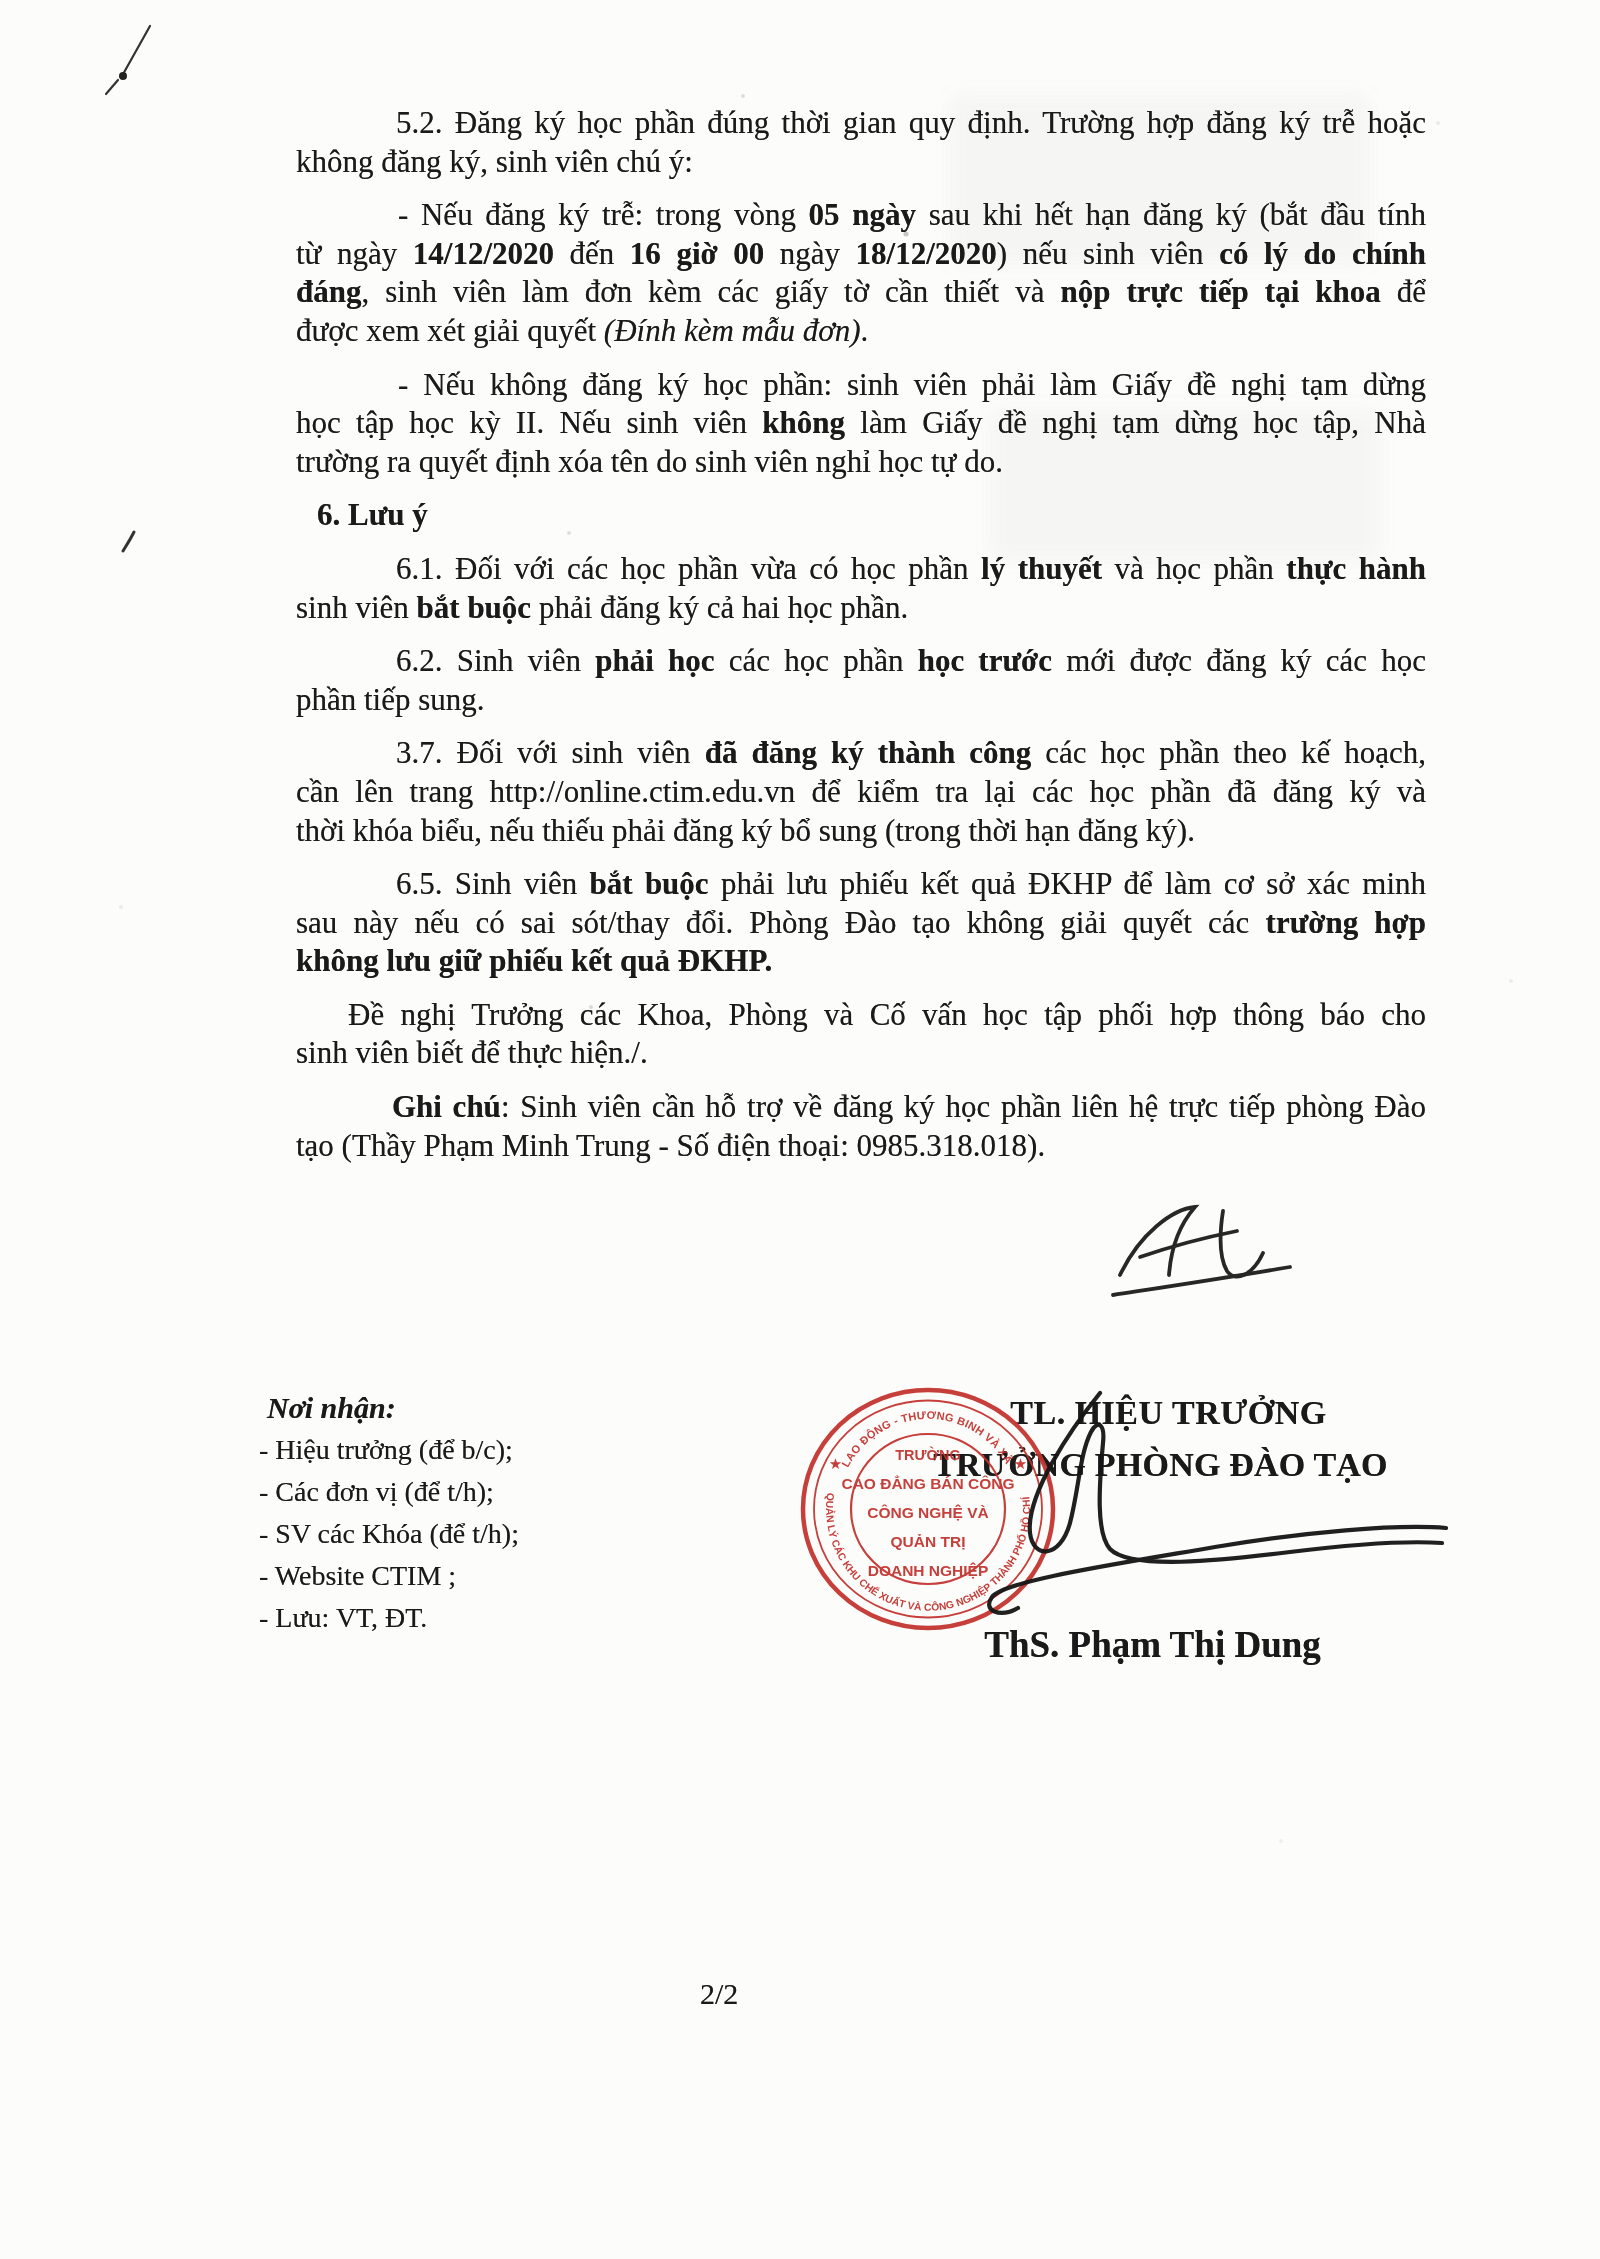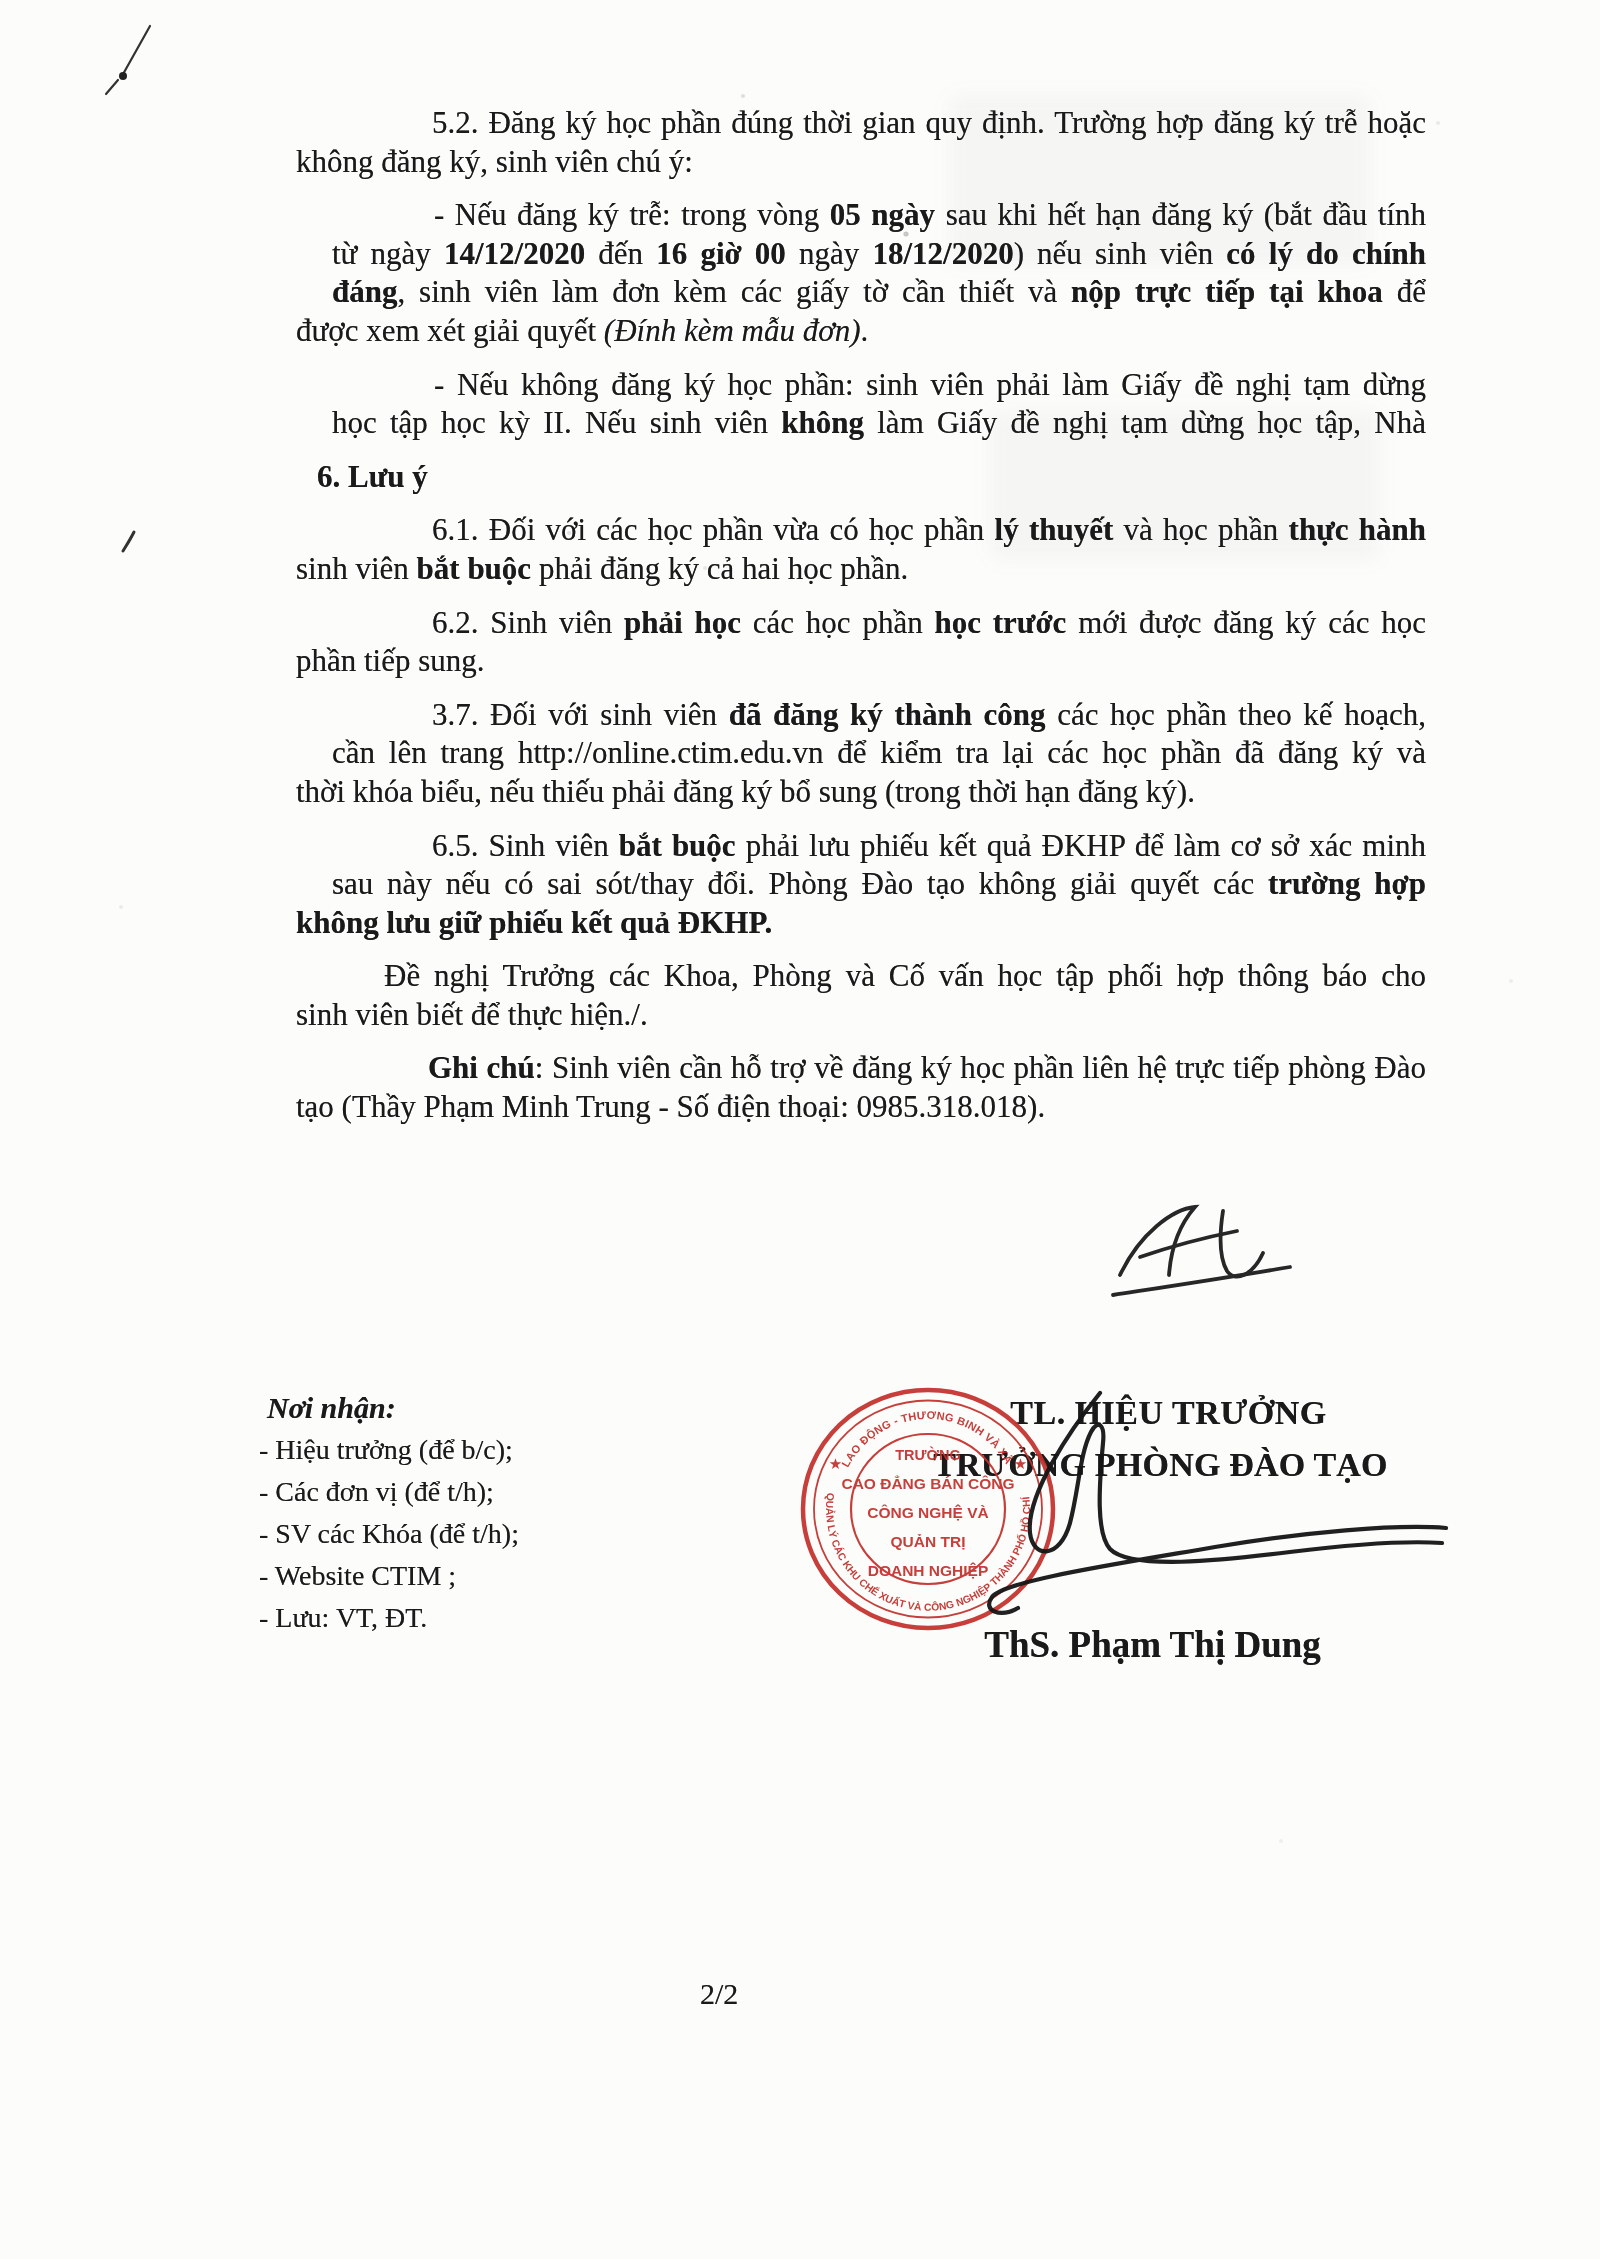--- a/index.html
+++ b/index.html
@@ -18,21 +18,21 @@
       704px 567px 0 1px rgba(90,90,90,.12), 1280px 1840px 0 1px rgba(90,90,90,.08);}
   
   .doc-body{position:absolute;left:296px;top:104px;width:1130px;}
   .para{margin:0;}
   .para + .para{margin-top:15px;}
   .line{
     font-size:31px;line-height:38.6px;height:38.6px;overflow:hidden;
     text-align:justify;hyphens:none;
     text-shadow:0 0 .5px rgba(26,26,26,.65);
   }
-  .line.jl{text-align-last:justify;margin-left:36px;}
+  .line.jl{text-align-last:justify;}
   .b{font-weight:bold;}
   .i{font-style:italic;}
   
   .recipients{position:absolute;left:259px;top:1387px;width:430px;
     font-size:28px;line-height:42px;text-shadow:0 0 .5px rgba(26,26,26,.6);}
   .recipients .title{font-weight:bold;font-style:italic;font-size:30px;padding-left:8px;}
   
   .sig-block{position:absolute;left:900px;top:0;width:505px;text-align:center;}
   .sig-l1{position:absolute;left:16px;top:1394px;width:505px;font-weight:bold;font-size:34px;
     letter-spacing:.5px;text-shadow:0 0 .6px rgba(26,26,26,.7);}
@@ -74,20 +74,21 @@
       </div>
       <div class="para">
         <div class="line jl" style="padding-left: 102px;"><span>- Nếu đăng ký trễ: trong vòng </span><span class="b">05 ngày</span><span> sau khi hết hạn đăng ký (bắt đầu tính</span></div>
         <div class="line jl"><span>từ ngày </span><span class="b">14/12/2020</span><span> đến </span><span class="b">16 giờ 00</span><span> ngày </span><span class="b">18/12/2020</span><span>) nếu sinh viên </span><span class="b">có lý do chính</span></div>
         <div class="line jl"><span class="b">đáng</span><span>, sinh viên làm đơn kèm các giấy tờ cần thiết và </span><span class="b">nộp trực tiếp tại khoa</span><span> để</span></div>
         <div class="line"><span>được xem xét giải quyết </span><span class="i">(Đính kèm mẫu đơn)</span><span>.</span></div>
       </div>
       <div class="para">
         <div class="line jl" style="padding-left: 102px;"><span>- Nếu không đăng ký học phần: sinh viên phải làm Giấy đề nghị tạm dừng</span></div>
         <div class="line jl"><span>học tập học kỳ II. Nếu sinh viên </span><span class="b">không</span><span> làm Giấy đề nghị tạm dừng học tập, Nhà</span></div>
+        <div class="line"><span>trường ra quyết định xóa tên do sinh viên nghỉ học tự do.</span></div>
       </div>
       <div class="para">
         <div class="line" style="padding-left: 21px;"><span class="b">6. Lưu ý</span></div>
       </div>
       <div class="para">
         <div class="line jl" style="padding-left: 100px;"><span>6.1. Đối với các học phần vừa có học phần </span><span class="b">lý thuyết</span><span> và học phần </span><span class="b">thực hành</span></div>
         <div class="line"><span>sinh viên </span><span class="b">bắt buộc</span><span> phải đăng ký cả hai học phần.</span></div>
       </div>
       <div class="para">
         <div class="line jl" style="padding-left: 100px;"><span>6.2. Sinh viên </span><span class="b">phải học</span><span> các học phần </span><span class="b">học trước</span><span> mới được đăng ký các học</span></div>

